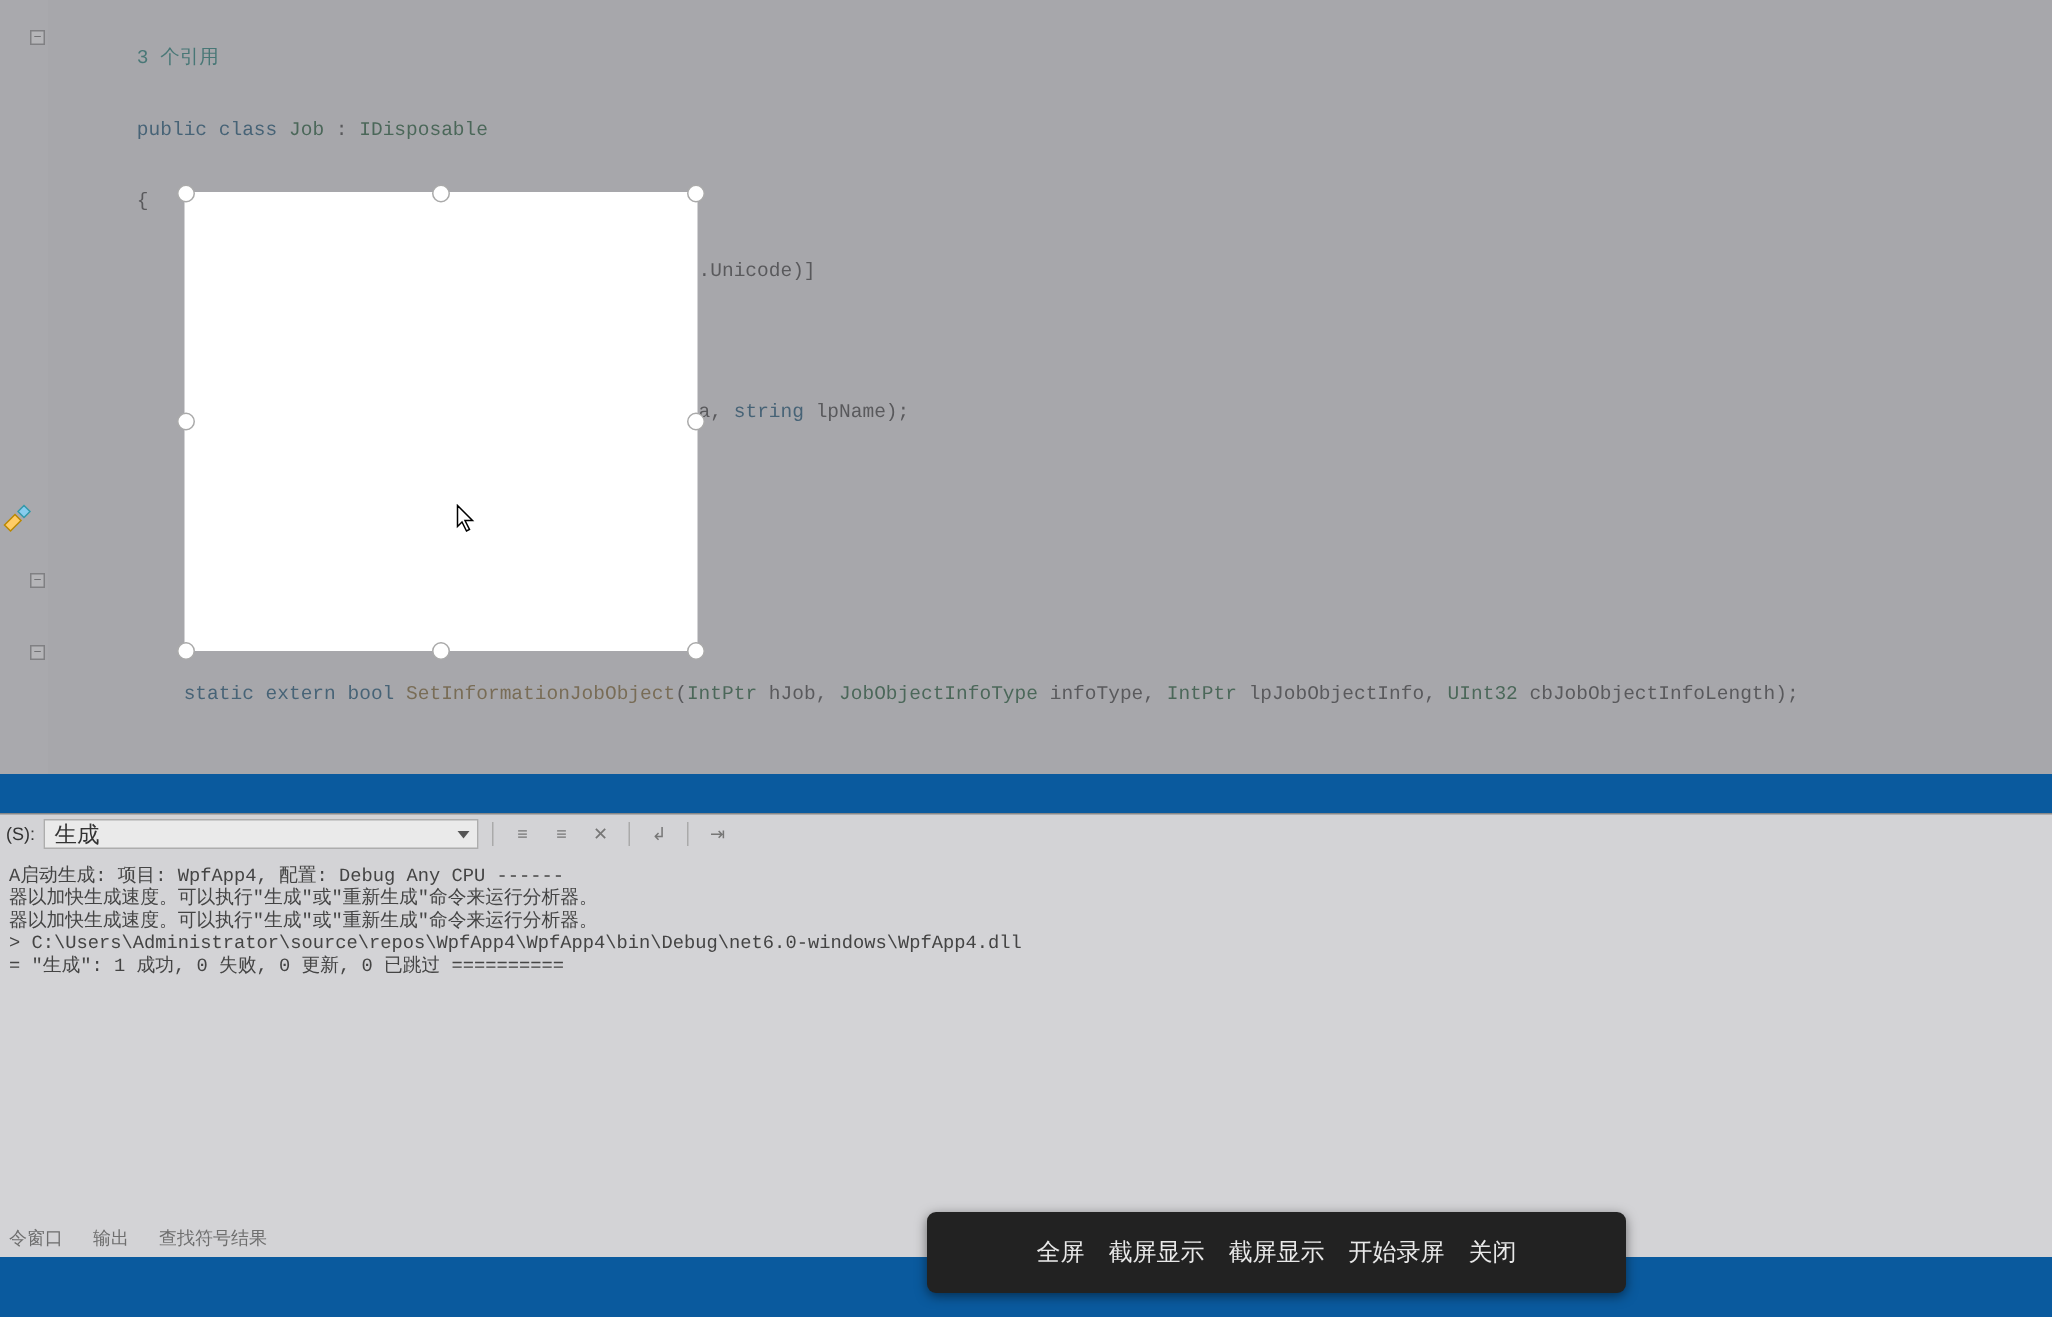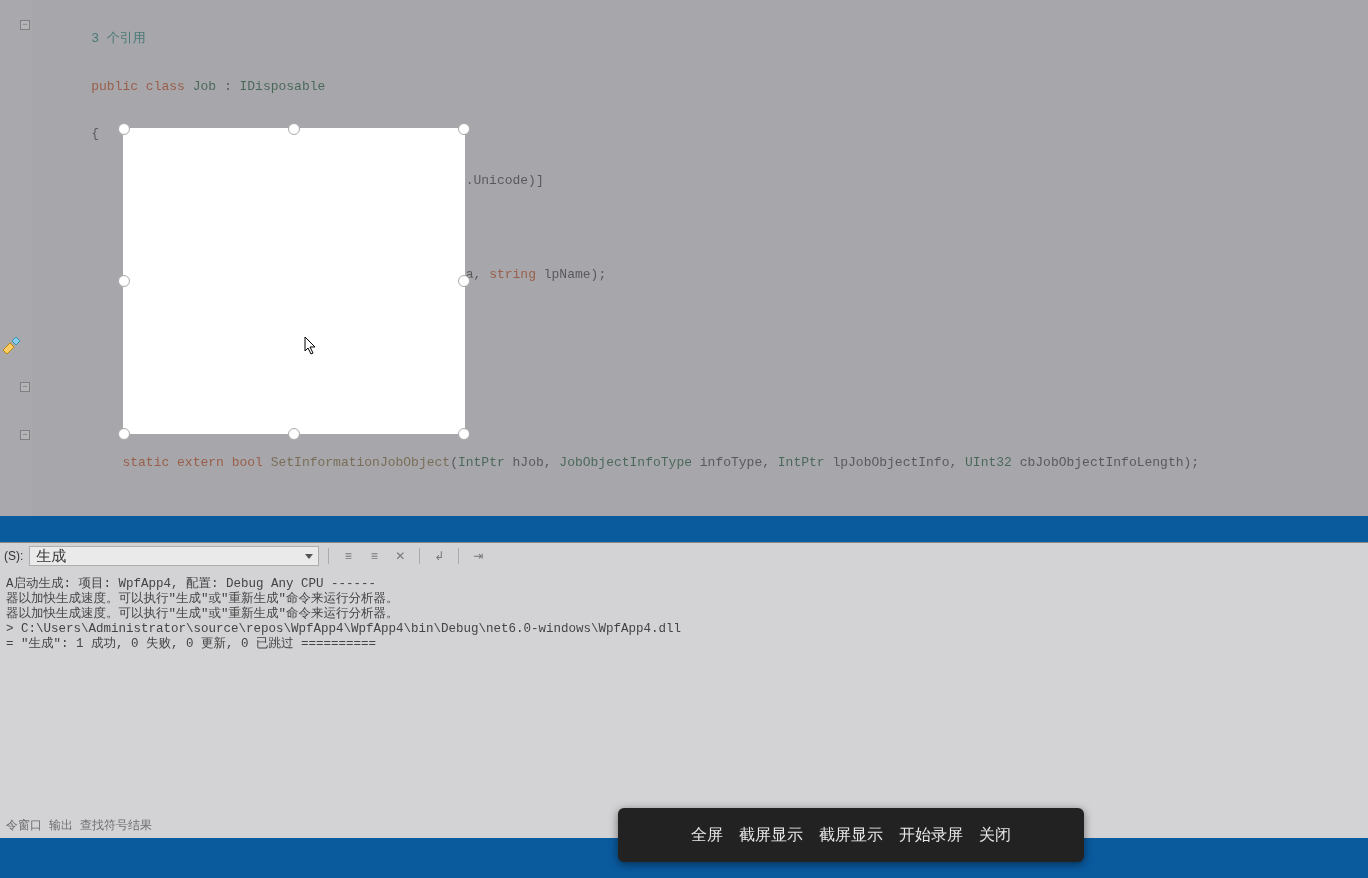--- a/index.html
+++ b/index.html
@@ -7,42 +7,42 @@
 
 
 .editor-wrap{position:absolute;left:0;top:0;right:0;height:516px;background:#e0e0e2}
 .editor-dim{position:absolute;left:0;top:0;right:0;bottom:0;background:rgba(120,120,125,.55);pointer-events:none}
 .gutter{position:absolute;left:0;top:0;width:32px;height:100%;background:#e5e5e7}
 .fold-col{position:absolute;left:20px;top:0;width:12px;height:100%}
 .fold-box{position:absolute;left:0;width:10px;height:10px;border:1px solid #8a8a8a;background:#fff;font-size:9px;line-height:8px;text-align:center;color:#666;cursor:pointer}
 .code{position:absolute;left:34px;top:0;right:0;bottom:0;white-space:pre;color:#333;line-height:15.7px}
 .code .line{position:relative;padding-left:26px}
 .cl-gray{color:#0f766e}
-.cl-kw{color:#c2410c}
+.cl-kw{color:#0c4a6e}
 .cl-type{color:#14532d}
 .cl-str{color:#a03030}
 .cl-id{color:#795e26}
 
 
 .sel-region{position:absolute;left:123px;top:128px;width:342px;height:306px;background:#ffffff;pointer-events:none}
 .handle{position:absolute;width:12px;height:12px;border-radius:50%;background:#fff;border:1px solid #aaa}
 .cursor-arrow{position:absolute;pointer-events:none}
 
 
 .blue-bar{position:absolute;left:0;top:516px;right:0;height:26px;background:#0a5a9e}
 
 
 .out-panel{position:absolute;left:0;top:542px;right:0;height:296px;background:#d3d3d6;border-top:1px solid #888}
 .out-toolbar{position:absolute;left:0;top:0;right:0;height:26px;display:flex;align-items:center;padding:0 4px;gap:6px;color:#333;font-family:"Microsoft YaHei",sans-serif;font-size:12px}
 .combo{display:inline-flex;align-items:center;height:20px;min-width:290px;border:1px solid #adadad;background:#eaeaea;padding:0 18px 0 6px;position:relative;font-size:15px}
 .combo::after{content:"";position:absolute;right:5px;top:7px;border-left:4px solid transparent;border-right:4px solid transparent;border-top:5px solid #555}
 .tb-btn{width:20px;height:20px;display:inline-flex;align-items:center;justify-content:center;color:#777}
 .tb-sep{width:1px;height:16px;background:#aaa;margin:0 3px}
 .out-text{position:absolute;left:0;top:30px;right:0;bottom:26px;padding:4px 6px;white-space:pre;color:#444;font-family:"SimSun","Courier New",monospace;font-size:12.5px;line-height:15px}
-.out-tabs{position:absolute;left:0;bottom:0;right:0;height:26px;display:flex;gap:7px;align-items:center;padding:0 6px;font-family:"Microsoft YaHei",sans-serif;font-size:12px;color:#6e6e6e}
+.out-tabs{position:absolute;left:0;bottom:0;right:0;height:26px;display:flex;gap:20px;align-items:center;padding:0 6px;font-family:"Microsoft YaHei",sans-serif;font-size:12px;color:#6e6e6e}
 
 
 .shot-bar{position:absolute;left:618px;top:808px;width:466px;height:54px;background:#222;border-radius:6px;display:flex;align-items:center;justify-content:center;color:#e8e8e8;font-family:"Microsoft YaHei",sans-serif;font-size:16px;box-shadow:0 2px 8px rgba(0,0,0,.5)}
 .shot-btn{padding:4px 8px;cursor:pointer}
 
 
 .footer-bar{position:absolute;left:0;bottom:0;right:0;height:40px;background:#0a5a9e}
 
 
 .brush-icon{position:absolute;left:0;top:336px;width:22px;height:22px;color:#4aa;}

